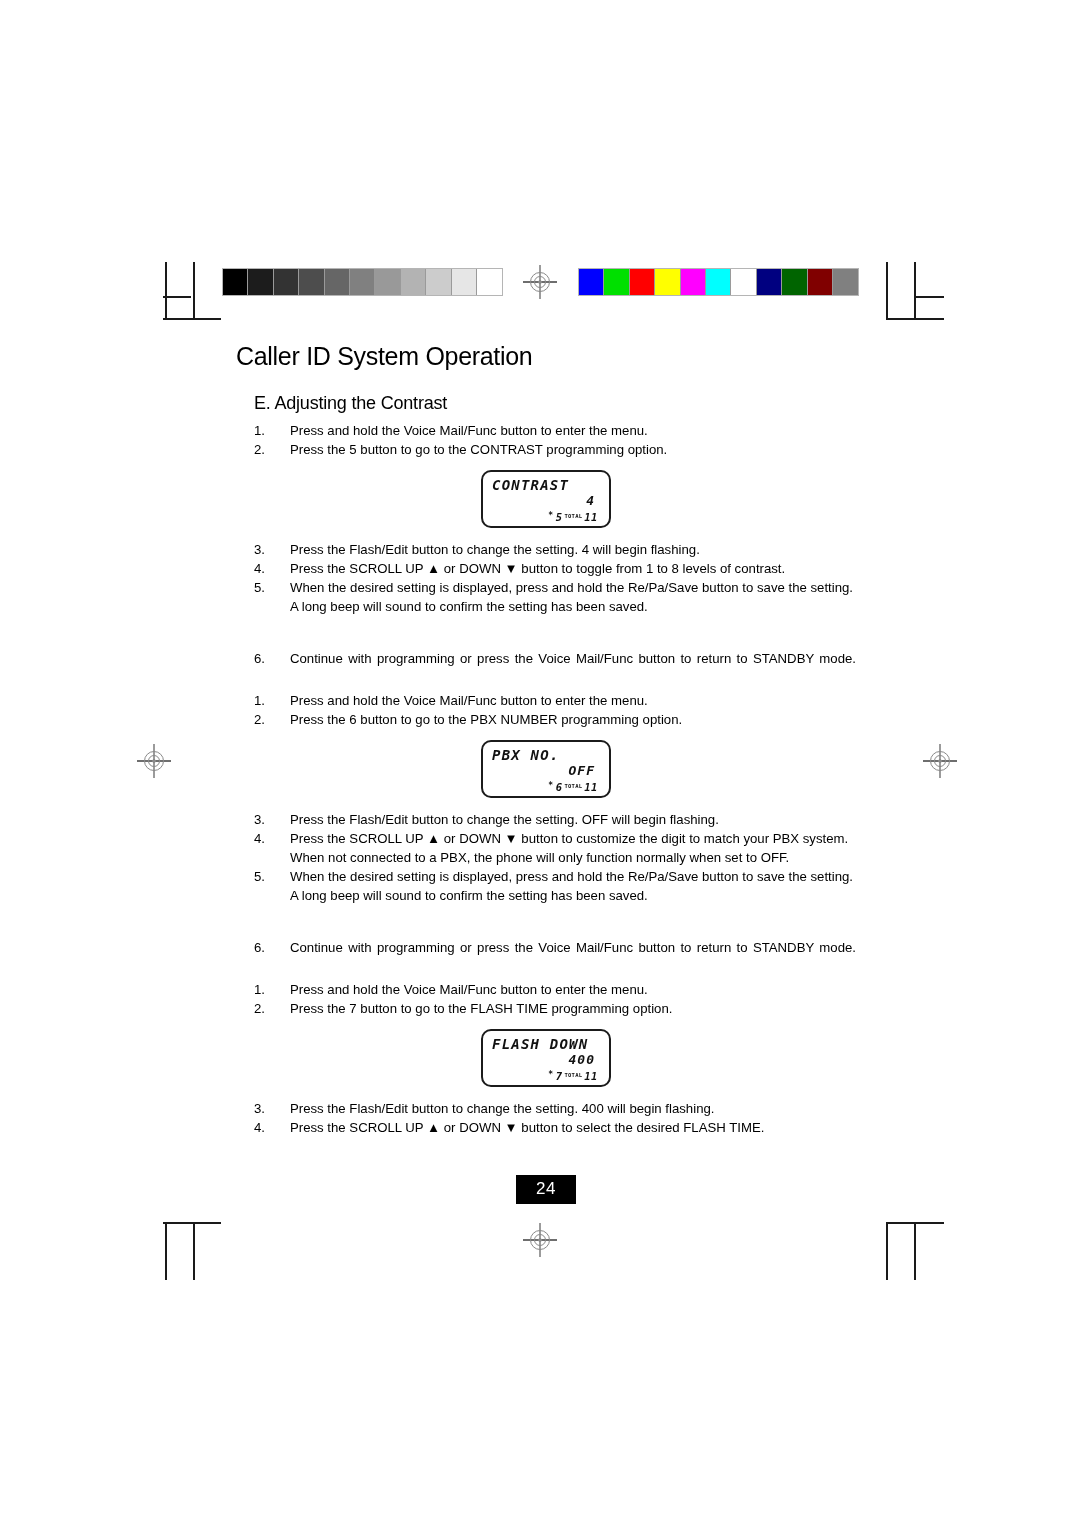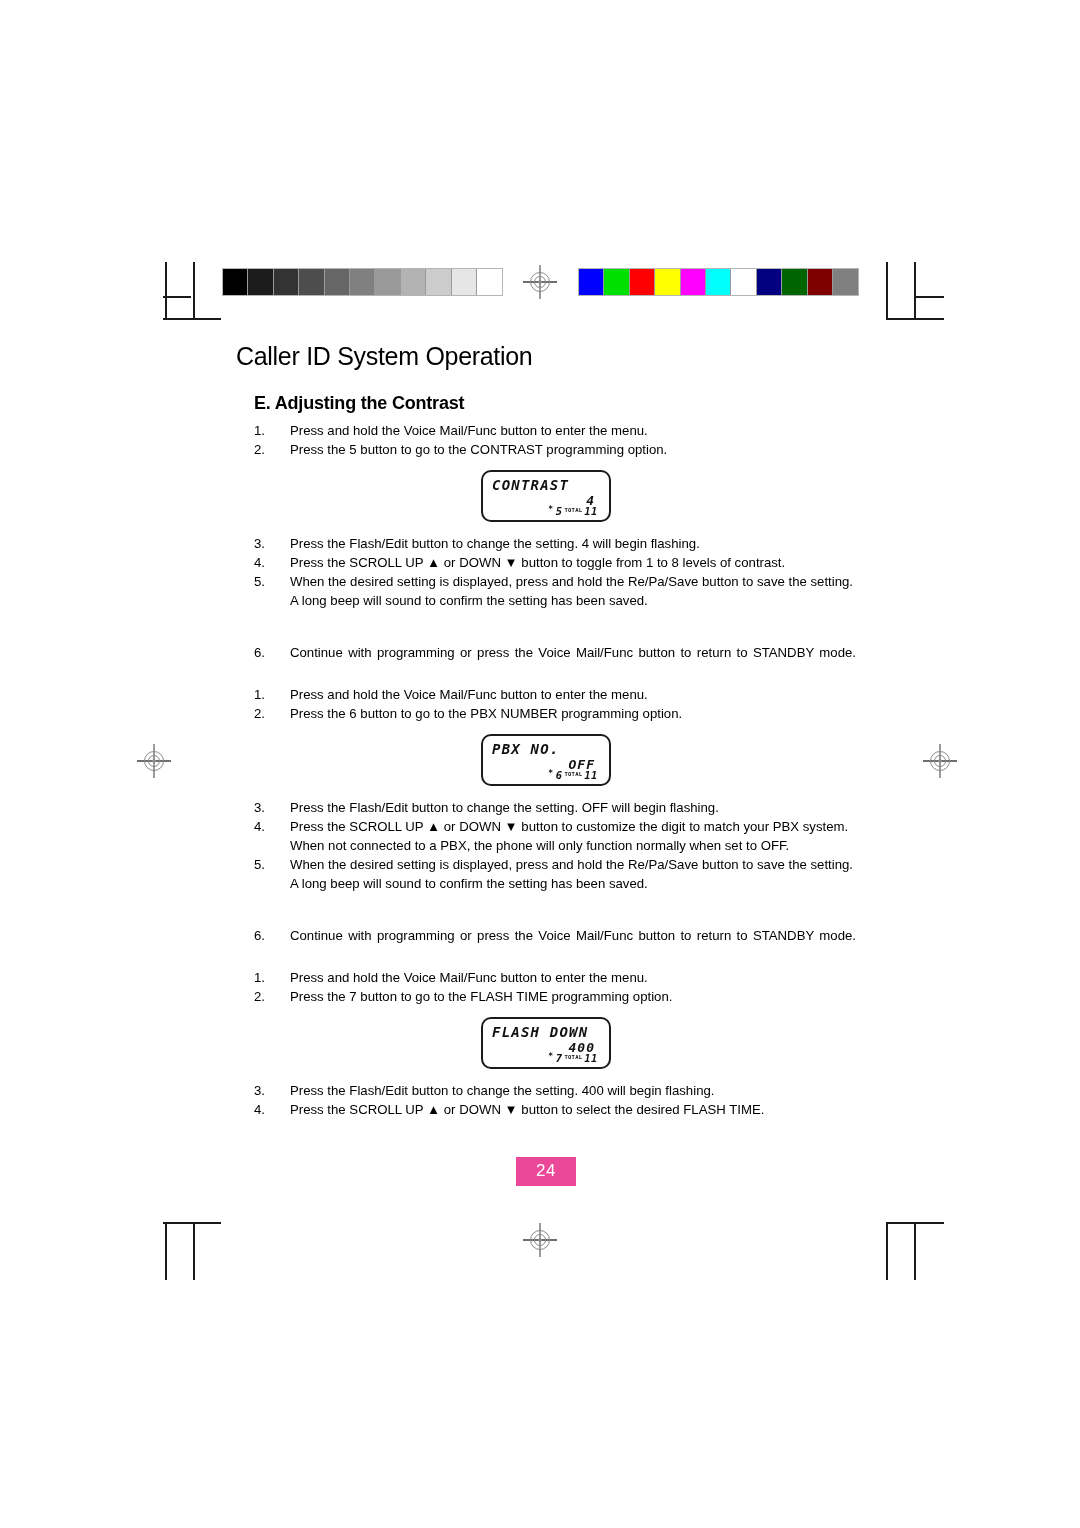--- a/index.html
+++ b/index.html
@@ -65,21 +65,21 @@
     font-size: 25px;
     letter-spacing: -0.3px;
     margin: 0 0 22px 0;
     font-weight: normal;
   }
 
   .section { margin-bottom: 4px; }
 
   .section-heading {
     font-size: 18px;
-    font-weight: bold;
+    font-weight: normal;
     margin: 8px 0 7px 18px;
     letter-spacing: -0.2px;
   }
 
   ol.steps {
     list-style: none;
     margin: 0 0 0 18px;
     padding: 0;
     font-size: 13.2px;
     line-height: 19px;
@@ -107,21 +107,21 @@
   .gap-before { margin-top: 13px; }
 
   
   .lcd-wrap {
     display: flex;
     justify-content: center;
     margin: 11px 0 12px 0;
   }
   .lcd {
     width: 130px;
-    height: 52px;
+    height: 58px;
     border: 2px solid #1b1b1b;
     border-radius: 10px;
     position: relative;
     background: #ffffff;
     font-family: "DejaVu Sans Mono", monospace;
     font-style: italic;
     color: #111111;
     box-sizing: border-box;
   }
   .lcd .l1 {
@@ -160,21 +160,21 @@
     font-weight: bold;
   }
 
   
   .page-number-wrap {
     display: flex;
     justify-content: center;
     margin-top: 38px;
   }
   .page-number {
-    background: #ec4899;
+    background: #000000;
     color: #ffffff;
     font-size: 17px;
     padding: 4px 20px 5px 20px;
     letter-spacing: 0.5px;
   }
 </style>
 </head>
 <body>
 
 <div>

